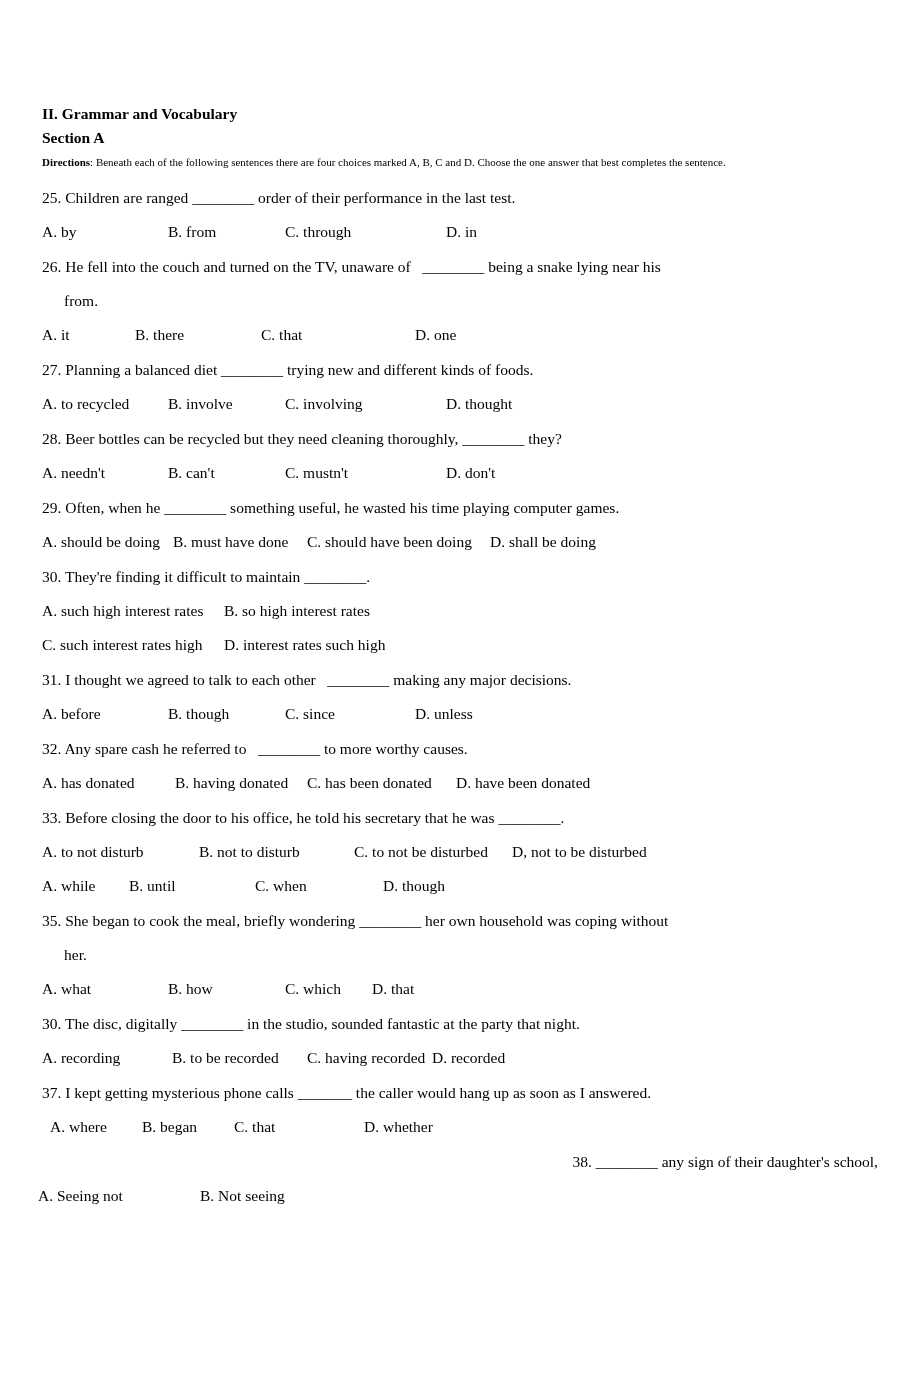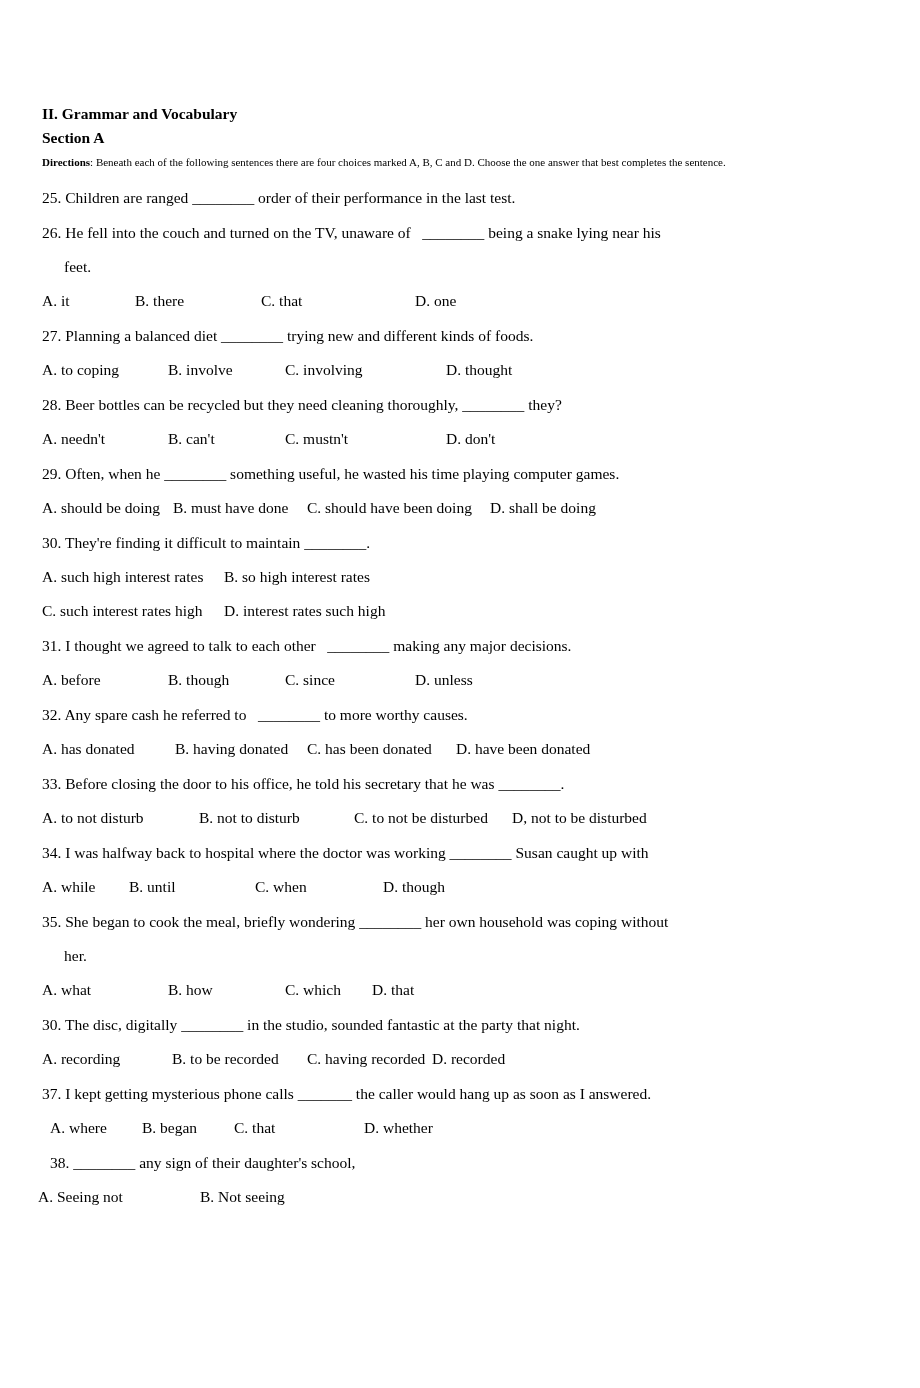--- a/index.html
+++ b/index.html
@@ -71,47 +71,54 @@
     top: 0;
   }
   .opt.r2 {
     top: 34px;
   }
   .shift-left {
     margin-left: -14px;
   }
   .indent-sm {
     padding-left: 8px;
+    text-align: right;
   }
 </style>
 </head>
 <body>
 
 <div class="page">
   <div class="content">
 
     <div class="hd">II. Grammar and Vocabulary</div>
     <div class="hd">Section A</div>
 
     <div class="directions"><span class="lead">Directions</span><span>: Beneath each of the following sentences there are four choices marked A, B, C and D. Choose the one answer that best completes the sentence.</span></div>
 
     <div class="q">25. Children are ranged ________ order of their performance in the last test.</div>
+    <div class="opts">
+      <span class="opt" style="left:0px">A. by</span>
+      <span class="opt" style="left:126px">B. from</span>
+      <span class="opt" style="left:243px">C. through</span>
+      <span class="opt" style="left:404px">D. in</span>
+    </div>
 
     <div class="q">26. He fell into the couch and turned on the TV, unaware of   ________ being a snake lying near his</div>
-    <div class="q-cont">feet.</div>
+    <div class="q-cont">from.</div>
     <div class="opts">
       <span class="opt" style="left:0px">A. it</span>
       <span class="opt" style="left:93px">B. there</span>
       <span class="opt" style="left:219px">C. that</span>
       <span class="opt" style="left:373px">D. one</span>
     </div>
 
     <div class="q">27. Planning a balanced diet ________ trying new and different kinds of foods.</div>
     <div class="opts">
-      <span class="opt" style="left:0px">A. to coping</span>
+      <span class="opt" style="left:0px">A. to recycled</span>
       <span class="opt" style="left:126px">B. involve</span>
       <span class="opt" style="left:243px">C. involving</span>
       <span class="opt" style="left:404px">D. thought</span>
     </div>
 
     <div class="q">28. Beer bottles can be recycled but they need cleaning thoroughly, ________ they?</div>
     <div class="opts">
       <span class="opt" style="left:0px">A. needn't</span>
       <span class="opt" style="left:126px">B. can't</span>
       <span class="opt" style="left:243px">C. mustn't</span>
@@ -151,21 +158,20 @@
     </div>
 
     <div class="q">33. Before closing the door to his office, he told his secretary that he was ________.</div>
     <div class="opts">
       <span class="opt" style="left:0px">A. to not disturb</span>
       <span class="opt" style="left:157px">B. not to disturb</span>
       <span class="opt" style="left:312px">C. to not be disturbed</span>
       <span class="opt" style="left:470px">D, not to be disturbed</span>
     </div>
 
-    <div class="q">34. I was halfway back to hospital where the doctor was working ________ Susan caught up with</div>
     <div class="opts">
       <span class="opt" style="left:0px">A. while</span>
       <span class="opt" style="left:87px">B. until</span>
       <span class="opt" style="left:213px">C. when</span>
       <span class="opt" style="left:341px">D. though</span>
     </div>
 
     <div class="q">35. She began to cook the meal, briefly wondering ________ her own household was coping without</div>
     <div class="q-cont">her.</div>
     <div class="opts">

